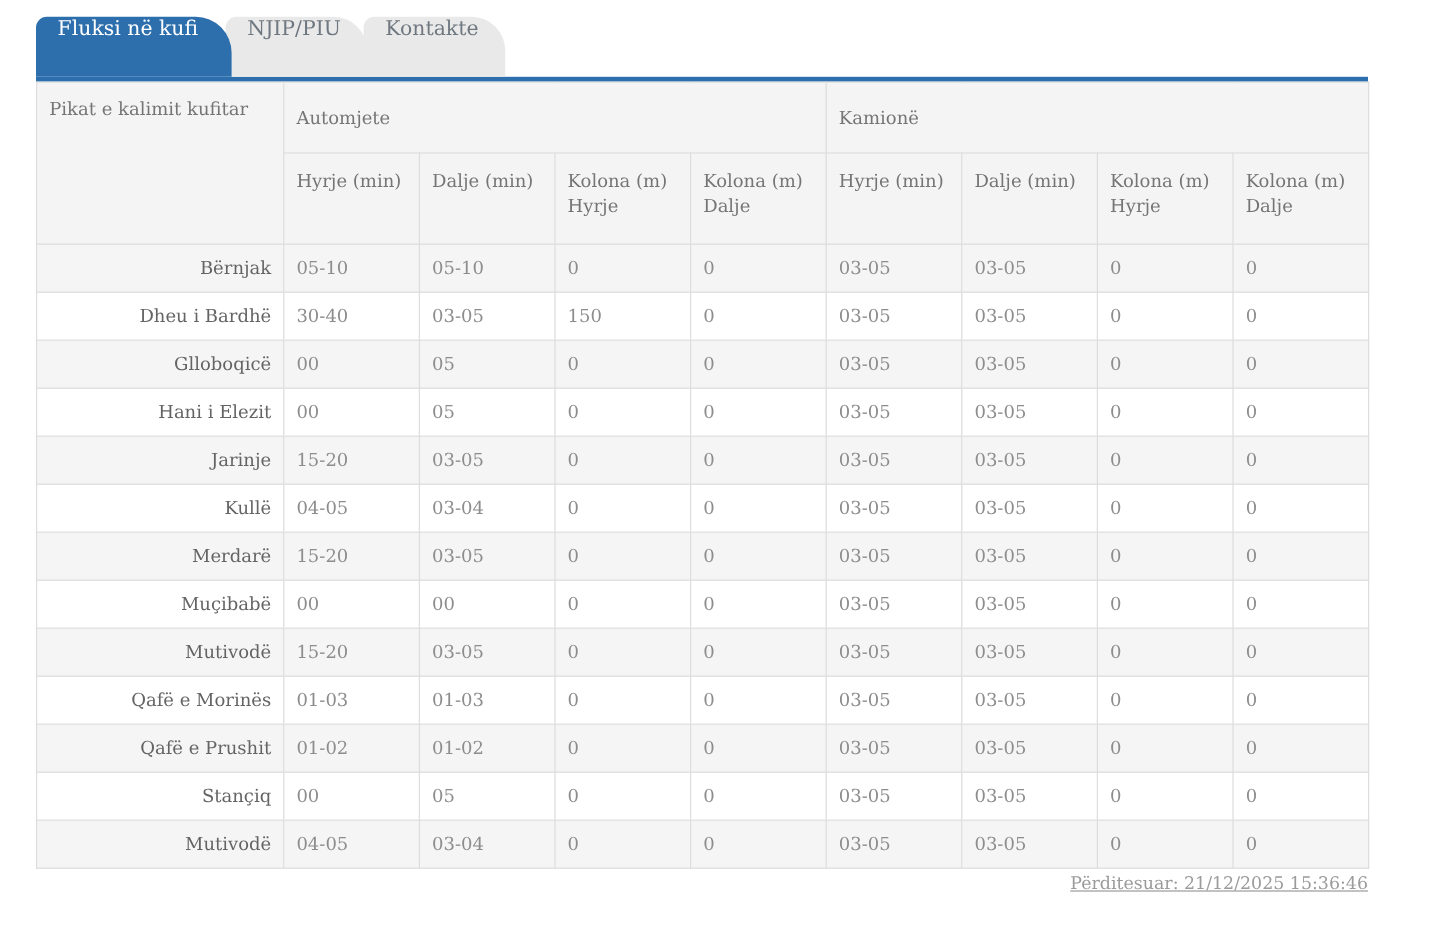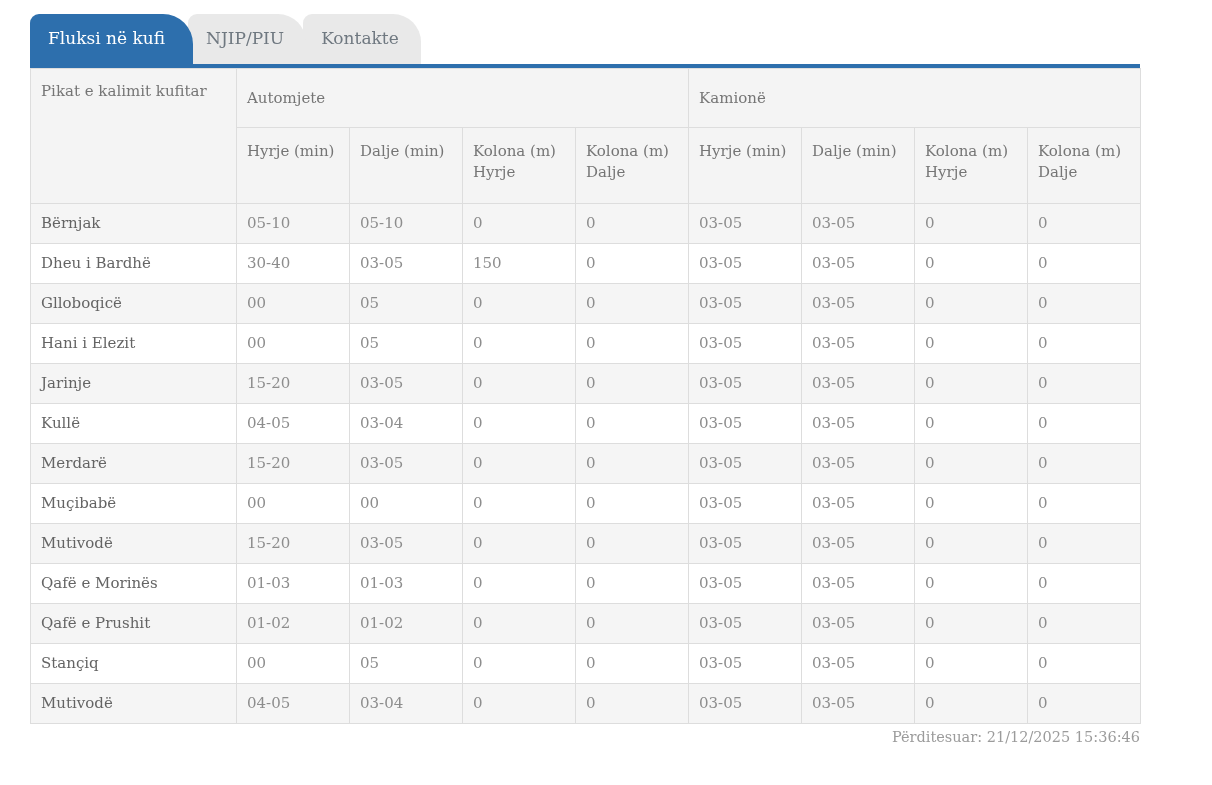--- a/index.html
+++ b/index.html
@@ -25,21 +25,21 @@
   .page{padding:14px 0 0 30px;}
   .content{width:1110px;}
 
   
   .tabbar{
     display:flex;align-items:flex-end;
     border-bottom:4px solid var(--accent-blue);
     width:1110px;
   }
   .tab{
-    height:50px;display:flex;align-items:center;
+    height:50px;display:flex;align-items:flex-start;
     padding:0 22px 2px 18px;
     background:var(--tab-bg);color:var(--tab-text);
     font-size:17px;
     border-radius:9px 28px 0 0;
     position:relative;cursor:pointer;
     margin-right:3px;
   }
   .tab:nth-child(1){z-index:5;}
   .tab:nth-child(2){z-index:4;margin-left:-8px;}
   .tab:nth-child(3){z-index:3;margin-left:-6px;}
@@ -76,26 +76,26 @@
   thead tr.group-row th{height:38px;}
   thead tr.sub-row th{
     height:62px;vertical-align:top;padding-top:13px;line-height:21px;
   }
   tbody td{
     font-size:15px;color:var(--value-text);
     padding:10px;line-height:19px;height:40px;
     background:#ffffff;
   }
   tbody tr.alt td{background:var(--row-alt-bg);}
-  tbody td.name{color:var(--name-text);}
+  tbody td.name{color:var(--name-text);text-align:right;}
 
   
   .updated{
     width:1110px;text-align:right;
-    margin-top:5px;font-size:14.5px;color:var(--footer-text);
+    margin-top:5px;font-size:14.5px;color:var(--footer-text);text-decoration:underline;
   }
 </style>
 </head>
 <body>
 
 <div class="page">
   <div class="content">
 
     <div class="tabbar">
       <div class="tab active">

